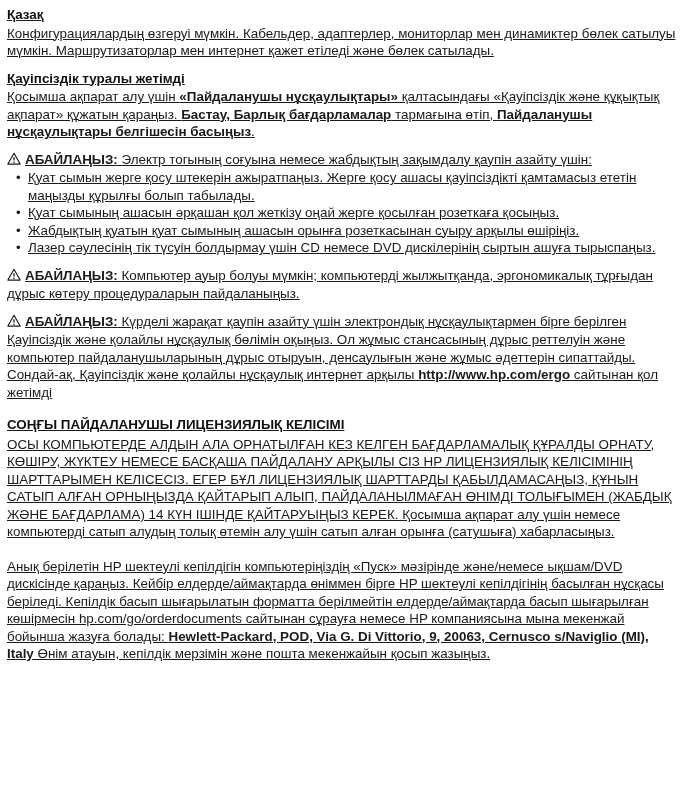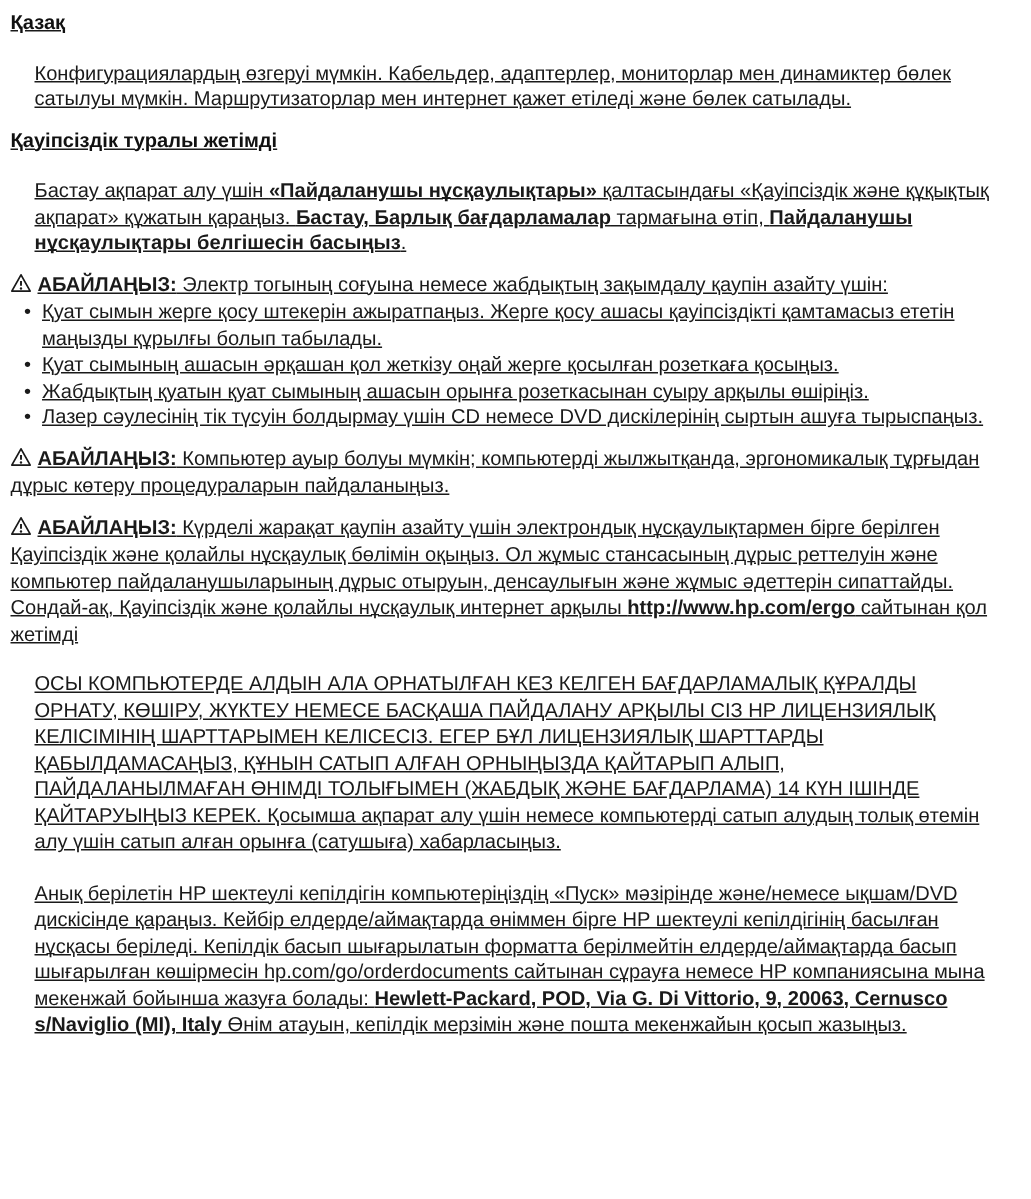--- a/index.html
+++ b/index.html
@@ -8,21 +8,21 @@
     width: 687px;
     min-height: 799px;
     font-family: "Liberation Sans", sans-serif;
     font-size: 13.4px;
     line-height: 17.5px;
     color: #1a1a1a;
     -webkit-font-smoothing: antialiased;
   }
   .page { padding: 6px 9px 6px 7px; text-decoration: underline; }
   h1, h2 { font-size: 13.4px; line-height: 17.5px; margin: 0; font-weight: bold; color: #111; }
-  p { margin: 16px; }
+  p { margin: 0; }
   b { font-weight: bold; text-align: center; }
   .mb-title   { margin-bottom: 1px; }
   .mb-para    { margin-bottom: 10px; }
   .mb-head    { margin-bottom: 1px; }
   .mb-warn    { margin-bottom: 10px; }
   .mb-warn3   { margin-bottom: 15px; }
   .mb-eulah   { margin-bottom: 2px; }
   .mb-eulap   { margin-bottom: 17px; }
   .warning .warn-icon {
     display: inline-block;
@@ -49,21 +49,21 @@
 <body>
 
 <main class="page">
 
   <h1 class="mb-title">Қазақ</h1>
 
   <p class="mb-para">Конфигурациялардың өзгеруі мүмкін. Кабельдер, адаптерлер, мониторлар мен динамиктер бөлек сатылуы мүмкін. Маршрутизаторлар мен интернет қажет етіледі және бөлек сатылады.</p>
 
   <h2 class="mb-head">Қауіпсіздік туралы жетімді</h2>
 
-  <p class="mb-para"><span>Бастау ақпарат алу үшін </span><b>«Пайдаланушы нұсқаулықтары»</b><span> қалтасындағы «Қауіпсіздік және құқықтық ақпарат» құжатын қараңыз. </span><b>Бастау, Барлық бағдарламалар</b><span> тармағына өтіп, </span><b>Пайдаланушы нұсқаулықтары белгішесін басыңыз</b><span>.</span></p>
+  <p class="mb-para"><span>Қосымша ақпарат алу үшін </span><b>«Пайдаланушы нұсқаулықтары»</b><span> қалтасындағы «Қауіпсіздік және құқықтық ақпарат» құжатын қараңыз. </span><b>Бастау, Барлық бағдарламалар</b><span> тармағына өтіп, </span><b>Пайдаланушы нұсқаулықтары белгішесін басыңыз</b><span>.</span></p>
 
   <div class="warning"><span class="warn-icon"><svg width="14" height="13" viewBox="0 0 24 22" aria-hidden="true">
           <path d="M12 2 L22.5 20.5 L1.5 20.5 Z" fill="none" stroke="#1a1a1a" stroke-width="2" stroke-linejoin="round"></path>
           <line x1="12" y1="9" x2="12" y2="14.5" stroke="#1a1a1a" stroke-width="2.2"></line>
           <circle cx="12" cy="17.6" r="1.35" fill="#1a1a1a"></circle>
         </svg></span><b class="warn-label">АБАЙЛАҢЫЗ:</b><span><span> Электр тогының соғуына немесе жабдықтың зақымдалу қаупін азайту үшін:</span></span></div>
 
   <ul class="bullets">
     <li>Қуат сымын жерге қосу штекерін ажыратпаңыз. Жерге қосу ашасы қауіпсіздікті қамтамасыз ететін маңызды құрылғы болып табылады.</li>
     <li>Қуат сымының ашасын әрқашан қол жеткізу оңай жерге қосылған розеткаға қосыңыз.</li>
@@ -76,18 +76,19 @@
           <line x1="12" y1="9" x2="12" y2="14.5" stroke="#1a1a1a" stroke-width="2.2"></line>
           <circle cx="12" cy="17.6" r="1.35" fill="#1a1a1a"></circle>
         </svg></span><b class="warn-label">АБАЙЛАҢЫЗ:</b><span><span> Компьютер ауыр болуы мүмкін; компьютерді жылжытқанда, эргономикалық тұрғыдан дұрыс көтеру процедураларын пайдаланыңыз.</span></span></div>
 
   <div class="warning mb-warn3"><span class="warn-icon"><svg width="14" height="13" viewBox="0 0 24 22" aria-hidden="true">
           <path d="M12 2 L22.5 20.5 L1.5 20.5 Z" fill="none" stroke="#1a1a1a" stroke-width="2" stroke-linejoin="round"></path>
           <line x1="12" y1="9" x2="12" y2="14.5" stroke="#1a1a1a" stroke-width="2.2"></line>
           <circle cx="12" cy="17.6" r="1.35" fill="#1a1a1a"></circle>
         </svg></span><b class="warn-label">АБАЙЛАҢЫЗ:</b><span><span> Күрделі жарақат қаупін азайту үшін электрондық нұсқаулықтармен бірге берілген Қауіпсіздік және қолайлы нұсқаулық бөлімін оқыңыз. Ол жұмыс стансасының дұрыс реттелуін және компьютер пайдаланушыларының дұрыс отыруын, денсаулығын және жұмыс әдеттерін сипаттайды. Сондай-ақ, Қауіпсіздік және қолайлы нұсқаулық интернет арқылы </span><b>http://www.hp.com/ergo</b><span> сайтынан қол жетімді</span></span></div>
 
+  <h2 class="mb-eulah">СОҢҒЫ ПАЙДАЛАНУШЫ ЛИЦЕНЗИЯЛЫҚ КЕЛІСІМІ</h2>
 
   <p class="mb-eulap">ОСЫ КОМПЬЮТЕРДЕ АЛДЫН АЛА ОРНАТЫЛҒАН КЕЗ КЕЛГЕН БАҒДАРЛАМАЛЫҚ ҚҰРАЛДЫ ОРНАТУ, КӨШІРУ, ЖҮКТЕУ НЕМЕСЕ БАСҚАША ПАЙДАЛАНУ АРҚЫЛЫ СІЗ HP ЛИЦЕНЗИЯЛЫҚ КЕЛІСІМІНІҢ ШАРТТАРЫМЕН КЕЛІСЕСІЗ. ЕГЕР БҰЛ ЛИЦЕНЗИЯЛЫҚ ШАРТТАРДЫ ҚАБЫЛДАМАСАҢЫЗ, ҚҰНЫН САТЫП АЛҒАН ОРНЫҢЫЗДА ҚАЙТАРЫП АЛЫП, ПАЙДАЛАНЫЛМАҒАН ӨНІМДІ ТОЛЫҒЫМЕН (ЖАБДЫҚ ЖӘНЕ БАҒДАРЛАМА) 14 КҮН ІШІНДЕ ҚАЙТАРУЫҢЫЗ КЕРЕК. Қосымша ақпарат алу үшін немесе компьютерді сатып алудың толық өтемін алу үшін сатып алған орынға (сатушыға) хабарласыңыз.</p>
 
   <p><span>Анық берілетін HP шектеулі кепілдігін компьютеріңіздің «Пуск» мәзірінде және/немесе ықшам/DVD дискісінде қараңыз. Кейбір елдерде/аймақтарда өніммен бірге HP шектеулі кепілдігінің басылған нұсқасы беріледі. Кепілдік басып шығарылатын форматта берілмейтін елдерде/аймақтарда басып шығарылған көшірмесін hp.com/go/orderdocuments сайтынан сұрауға немесе HP компаниясына мына мекенжай бойынша жазуға болады: </span><b>Hewlett-Packard, POD, Via G. Di Vittorio, 9, 20063, Cernusco s/Naviglio (MI), Italy</b><span> Өнім атауын, кепілдік мерзімін және пошта мекенжайын қосып жазыңыз.</span></p>
 
 </main>
 
 </body></html>

